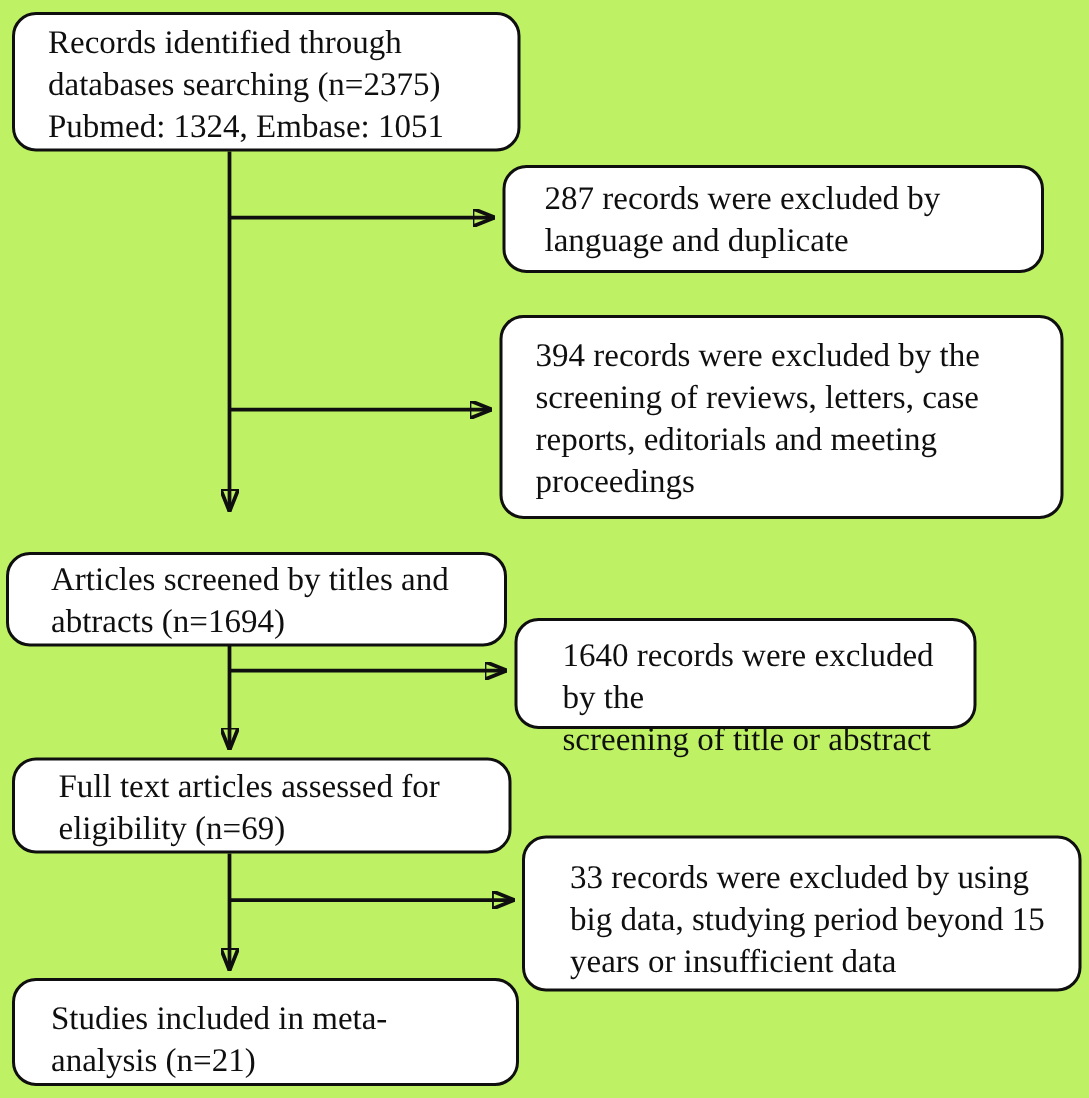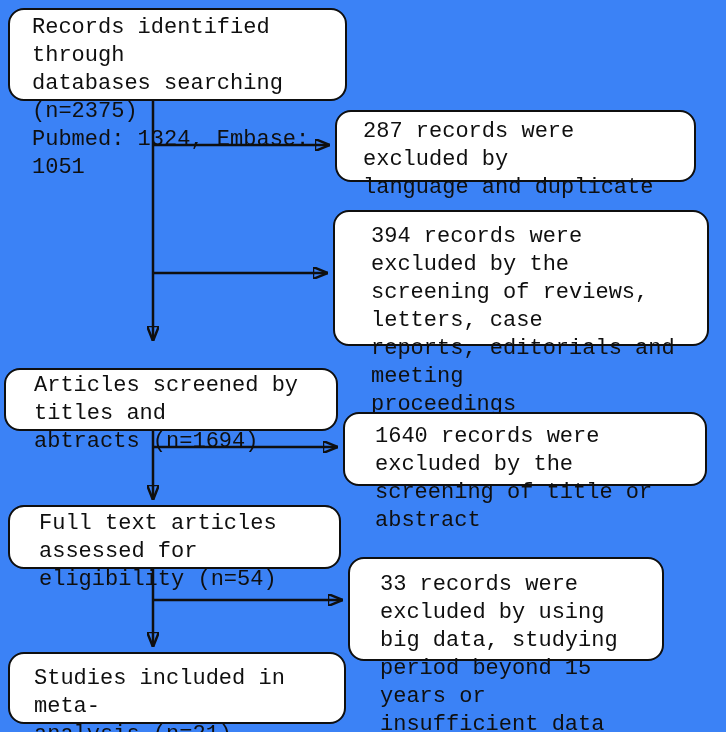--- a/index.html
+++ b/index.html
@@ -1,21 +1,21 @@
 <!DOCTYPE html>
 <html><head>
 <meta charset="utf-8">
 <style>
   html, body { margin: 0; padding: 0; background: #ffffff; }
   .canvas {
     position: relative;
     width: 726px;
     height: 732px;
-    background: #3b82f6;
-    font-family: Liberation Mono, monospace;
+    background: #bef264;
+    font-family: Liberation Serif, serif;
     font-size: 22px;
     line-height: 28px;
     color: #0f0f0f;
     overflow: hidden;
   }
   .connectors {
     position: absolute;
     left: 0; top: 0;
     width: 726px; height: 732px;
   }
@@ -27,25 +27,25 @@
   .box {
     position: absolute;
     box-sizing: border-box;
     border: 2.6px solid #0f0f0f;
     border-radius: 16px;
     background: #ffffff;
     white-space: pre-line;
   }
   #b-identification { left: 8px;   top: 8px;   width: 339px; height: 93px;  padding: 4px 8px 0 22px; }
   #b-excl-lang      { left: 335px; top: 110px; width: 361px; height: 72px;  padding: 6px 8px 16px 26px; }
-  #b-excl-types     { left: 333px; top: 210px; width: 376px; height: 136px; padding: 11px 8px 0 36px; }
+  #b-excl-types     { left: 333px; top: 210px; width: 376px; height: 136px; padding: 11px 8px 0 22px; }
   #b-screened       { left: 4px;   top: 348px; width: 334px; height: 63px;  padding: 2px 8px 0 28px; margin-top: 20px; }
-  #b-excl-title     { left: 343px; top: 412px; width: 364px; height: 74px;  padding: 9px 8px 0 30px; }
+  #b-excl-title     { left: 343px; top: 412px; width: 308px; height: 74px;  padding: 9px 8px 0 30px; }
   #b-fulltext       { left: 8px;   top: 505px; width: 333px; height: 64px;  padding: 3px 8px 0 29px; }
-  #b-excl-full      { left: 348px; top: 557px; width: 316px; height: 104px; padding: 12px 8px 0 30px; }
+  #b-excl-full      { left: 348px; top: 557px; width: 373px; height: 104px; padding: 12px 8px 0 30px; }
   #b-included       { left: 8px;   top: 652px; width: 338px; height: 72px;  padding: 11px 8px 0 24px; }
 </style>
 </head>
 <body>
 
 <div class="canvas">
 
   <svg class="connectors" viewBox="0 0 726 732" xmlns="http://www.w3.org/2000/svg">
     <defs>
       <marker id="arrowhead" markerUnits="userSpaceOnUse" markerWidth="15" markerHeight="12" refX="15" refY="6" orient="auto">
@@ -73,21 +73,21 @@
 reports, editorials and meeting
 proceedings</div>
 
   <div class="box" id="b-screened">Articles screened by titles and
 abtracts (n=1694)</div>
 
   <div class="box" id="b-excl-title">1640 records were excluded by the
 screening of title or abstract</div>
 
   <div class="box" id="b-fulltext">Full text articles assessed for
-eligibility (n=54)</div>
+eligibility (n=69)</div>
 
   <div class="box" id="b-excl-full">33 records were excluded by using
 big data, studying period beyond 15
 years or insufficient data</div>
 
   <div class="box" id="b-included">Studies included in meta-
 analysis (n=21)</div>
 
 </div>
 

